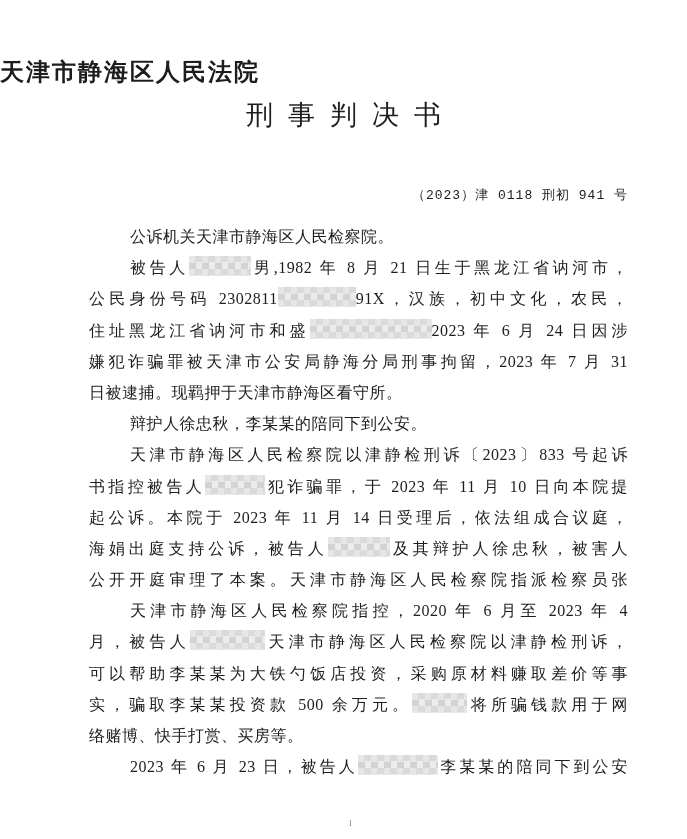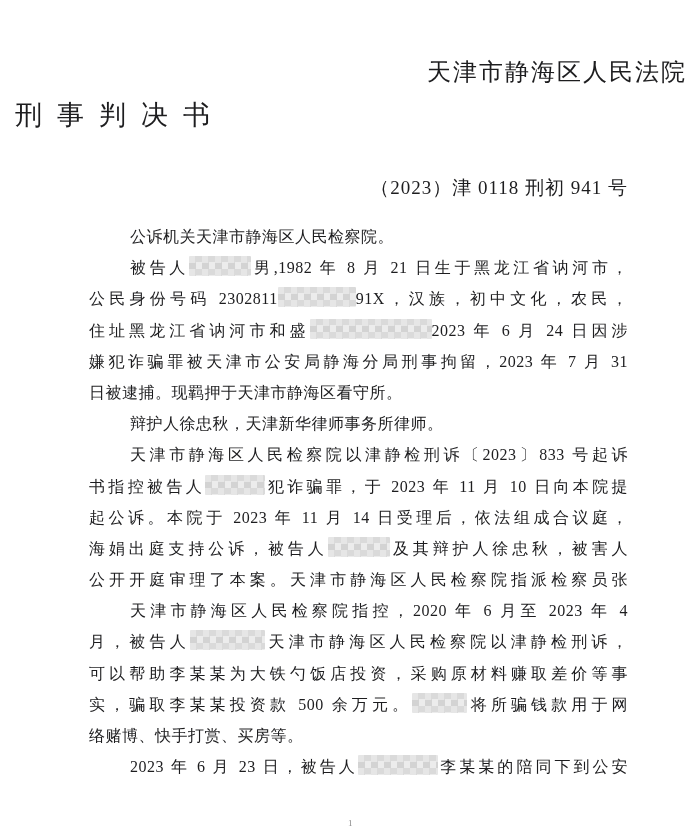--- a/index.html
+++ b/index.html
@@ -15,45 +15,47 @@
     overflow: hidden;
     font-family: "Liberation Serif", "DejaVu Serif", serif;
     color: #1d1d1f;
   }
   .court {
     position: absolute;
     top: 55px;
     left: 0;
     right: 0;
     margin: 0;
-    text-align: right;
+    text-align: left;
     font-size: 24px;
-    font-weight: 400;
+    font-weight: 700;
     letter-spacing: 2px;
     line-height: 34px;
   }
   .doc-type {
     position: absolute;
     top: 96px;
     left: 0;
     right: 0;
     margin: 0;
+    text-align: center;
     font-size: 27px;
     font-weight: 500;
     letter-spacing: 15px;
     text-indent: 15px;
     line-height: 38px;
   }
   .case-no {
     position: absolute;
-    top: 175px;
+    top: 183px;
     right: 59px;
-    font-size: 19px;
+    font-size: 13px;
     line-height: 25px;
     letter-spacing: 1px;
+    font-family: Liberation Mono, monospace;
   }
   .body-text {
     position: absolute;
     top: 221px;
     left: 89px;
     width: 539px;
   }
   .line {
     font-size: 16px;
     line-height: 31.2px;
@@ -98,21 +100,21 @@
   <h1 class="court">天津市静海区人民法院</h1>
   <h2 class="doc-type">刑事判决书</h2>
   <div class="case-no">（2023）津 0118 刑初 941 号</div>
   <div class="body-text">
       <div class="line indent"><span>公诉机关天津市静海区人民检察院。</span></div>
       <div class="line indent fill"><span>被告人</span><span class="redact" style="width: 62px;"></span><span>男,1982 年 8 月 21 日生于黑龙江省讷河市，</span></div>
       <div class="line fill"><span>公民身份号码 2302811</span><span class="redact" style="width: 78px;"></span><span>91X，汉族，初中文化，农民，</span></div>
       <div class="line fill"><span>住址黑龙江省讷河市和盛</span><span class="redact" style="width: 122px;"></span><span>2023 年 6 月 24 日因涉</span></div>
       <div class="line fill"><span>嫌犯诈骗罪被天津市公安局静海分局刑事拘留，2023 年 7 月 31</span></div>
       <div class="line"><span>日被逮捕。现羁押于天津市静海区看守所。</span></div>
-      <div class="line indent"><span>辩护人徐忠秋，天津新华律师事务所律师。</span></div>
+      <div class="line indent"><span>辩护人徐忠秋，李某某的陪同下到公安。</span></div>
       <div class="line indent fill"><span>天津市静海区人民检察院以津静检刑诉〔2023〕833 号起诉</span></div>
       <div class="line fill"><span>书指控被告人</span><span class="redact" style="width: 60px;"></span><span>犯诈骗罪，于 2023 年 11 月 10 日向本院提</span></div>
       <div class="line fill"><span>起公诉。本院于 2023 年 11 月 14 日受理后，依法组成合议庭，</span></div>
       <div class="line fill"><span>海娟出庭支持公诉，被告人</span><span class="redact" style="width: 62px;"></span><span>及其辩护人徐忠秋，被害人</span></div>
       <div class="line fill"><span>公开开庭审理了本案。天津市静海区人民检察院指派检察员张</span></div>
       <div class="line indent fill"><span>天津市静海区人民检察院指控，2020 年 6 月至 2023 年 4</span></div>
       <div class="line fill"><span>月，被告人</span><span class="redact" style="width: 75px;"></span><span>天津市静海区人民检察院以津静检刑诉，</span></div>
       <div class="line fill"><span>可以帮助李某某为大铁勺饭店投资，采购原材料赚取差价等事</span></div>
       <div class="line fill"><span>实，骗取李某某投资款 500 余万元。</span><span class="redact" style="width: 55px;"></span><span>将所骗钱款用于网</span></div>
       <div class="line"><span>络赌博、快手打赏、买房等。</span></div>

